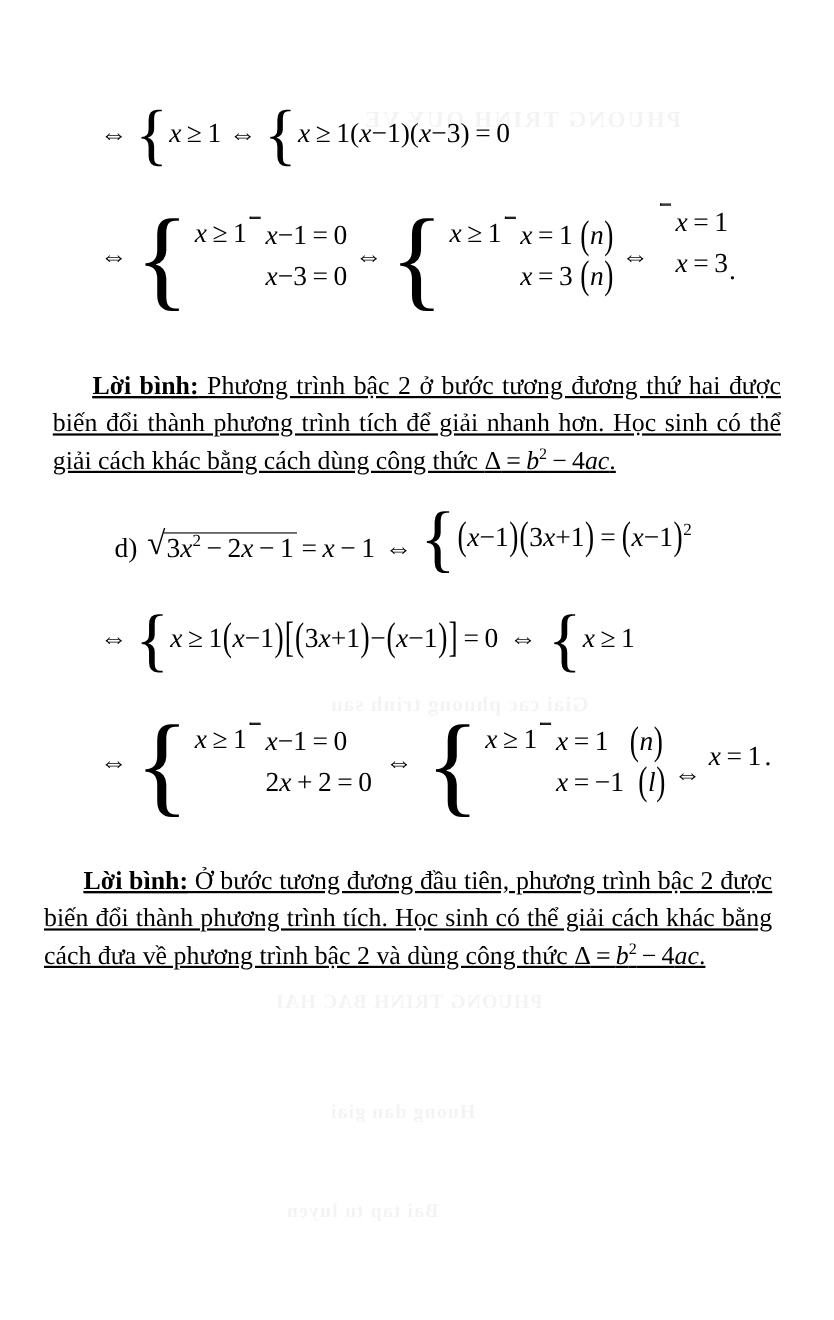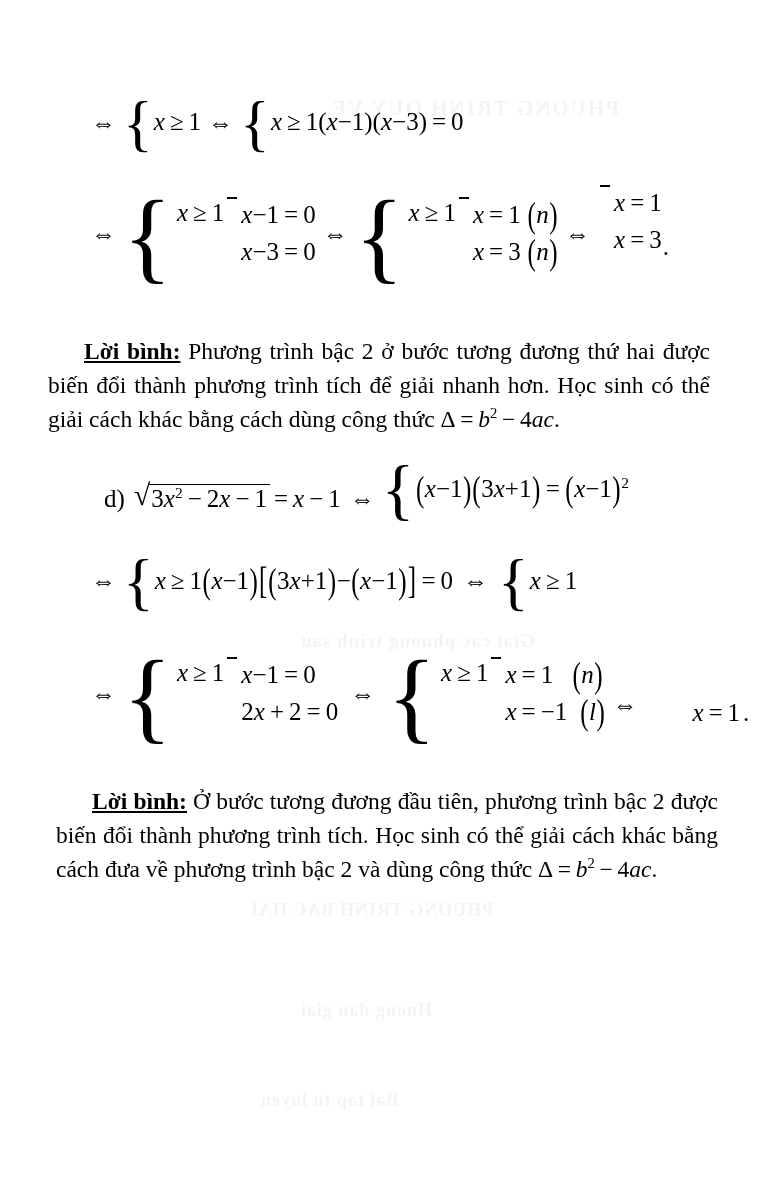--- a/index.html
+++ b/index.html
@@ -155,20 +155,21 @@
   }
 
   
   .para {
     position: absolute;
     font-family: "Liberation Serif", "DejaVu Serif", serif;
     font-size: 23.5px;
     line-height: 34px;
     text-align: justify;
     color: #000;
+    text-decoration: underline;
   }
   .para b.lead {
     font-weight: bold;
     text-decoration: underline;
     text-underline-offset: 2px;
   }
   .para .mi { font-style: italic; }
 
   .indent { display: inline-block; width: 36px; }
 </style>
@@ -373,22 +374,22 @@
             <span class="row">
               <span class="var">x</span><span class="op"> = −</span><span class="num">1</span>&nbsp;&nbsp;<span class="pbig">(</span><span class="var">l</span><span class="pbig">)</span>
             </span>
           </span>
         </span>
       </span>
     </span>
 
     <span class="iff" style="align-self:flex-start; position:relative; top:36px;">⇔</span>
 
-    <span style="align-self:flex-start; position:relative; top:44px;margin-left:48px;">
+    <span style="align-self:flex-start; position:relative; top:19px;">
       <span class="var">x</span><span class="op"> = </span><span class="num">1</span><span style="padding-left:3px;">.</span>
     </span>
   </div>
 
-  <div class="para" style="left:56px; top:784px; width:662px;">
+  <div class="para" style="left:40px; top:784px; width:662px;">
     <span class="indent"></span><b class="lead">Lời bình:</b><span> Ở bước tương đương đầu tiên, phương trình bậc 2 được biến đổi thành phương trình tích. Học sinh có thể giải cách khác bằng cách đưa về phương trình bậc 2 và dùng công thức </span><span class="nowrap"><span style="font-style:normal;">Δ</span><span style="font-style:normal;"> = </span><span class="mi">b</span><sup class="expn">2</sup><span style="font-style:normal;"> − 4</span><span class="mi">ac</span></span><span>.</span>
   </div>
 
 </div>
 
 </body></html>

